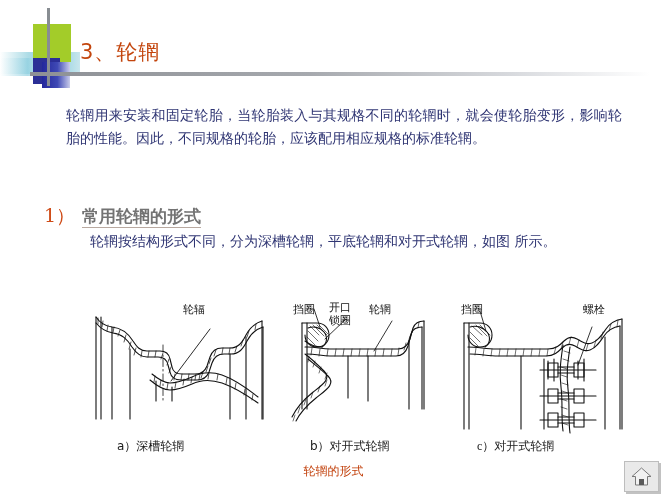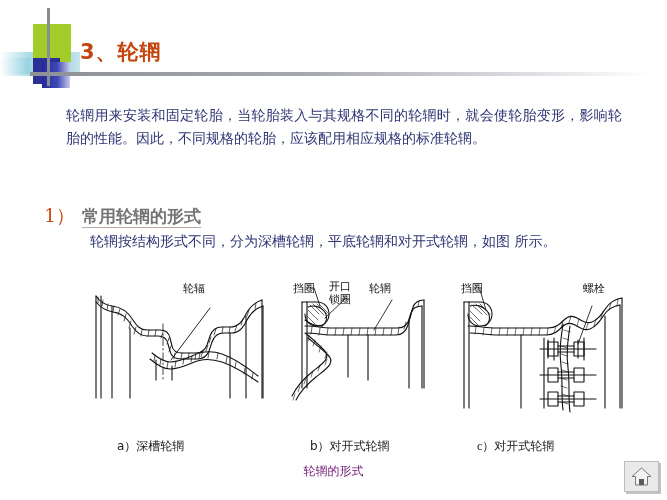--- a/index.html
+++ b/index.html
@@ -90,21 +90,21 @@
     height: 4px;
     background: linear-gradient(90deg,#8d9095 0%, #a6a9ae 45%, #d8dade 78%, #ffffff 100%);
   }
 
   .slide-title {
     position: absolute;
     left: 80px;
     top: 38px;
     font-family: "DejaVu Sans", sans-serif;
     font-size: 21px;
-    font-weight: bold;
+    font-weight: normal;
     color: #c3450d;
     letter-spacing: 1px;
     white-space: nowrap;
   }
 
   
   .para {
     position: absolute;
     color: #2f3573;
     font-family: "DejaVu Serif", serif;
@@ -144,21 +144,21 @@
     font-weight: bold;
     margin-left: 7px;
     border-bottom: 1px solid #b9a9a0;
     padding-bottom: 1px;
   }
 
   
   #figure {
     position: absolute;
     left: 0px;
-    top: 280px;
+    top: 301px;
     width: 667px;
     height: 200px;
   }
   #figure svg { display: block; }
 
   .fig-caption-row {
     position: absolute;
     top: 438px;
     left: 0;
     width: 667px;
@@ -176,21 +176,21 @@
   #cap-c { left: 477px; font-family: Liberation Serif, serif; }
 
   #fig-title {
     position: absolute;
     top: 463px;
     left: 0;
     width: 667px;
     text-align: center;
     font-family: "DejaVu Sans", sans-serif;
     font-size: 12px;
-    color: #701a75;
+    color: #c2410c;
   }
 
   
   #home-button {
     position: absolute;
     right: 8px;
     bottom: 8px;
     width: 33px;
     height: 29px;
     background: #e9e9e9;

